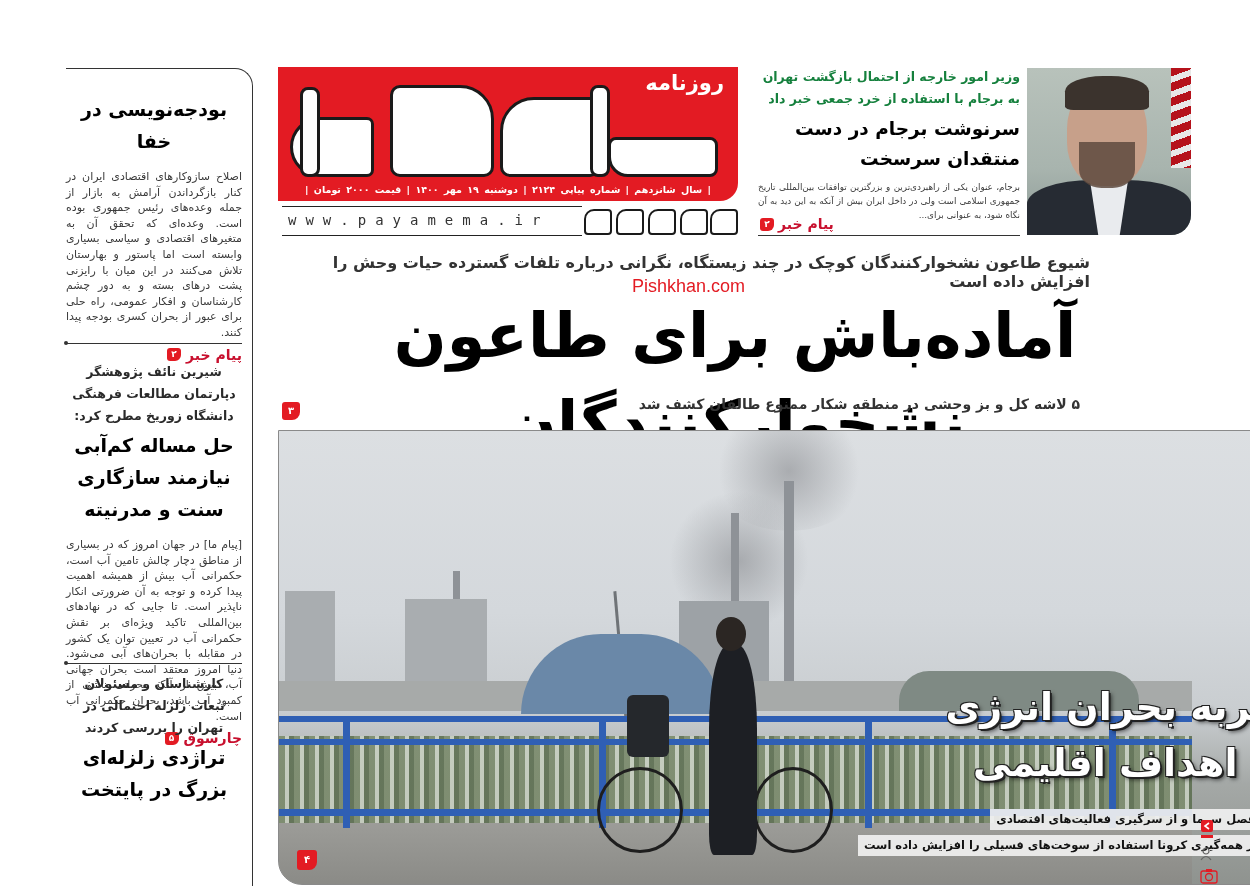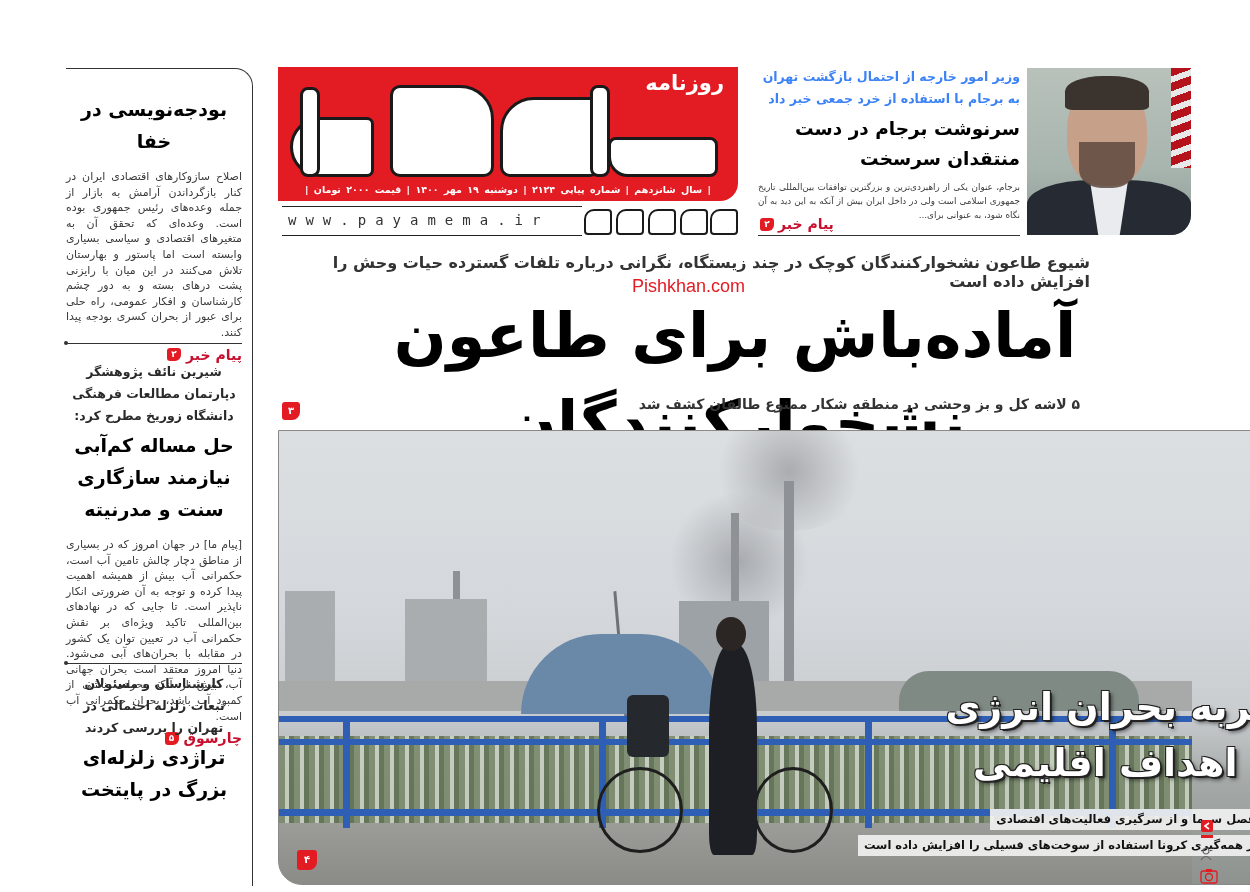--- a/index.html
+++ b/index.html
@@ -41,21 +41,21 @@
     position: absolute; left: 0; top: 0; width: 300px; height: 30px;
     border-top: 1.5px solid #222; border-bottom: 1.5px solid #222;
     font-family: "DejaVu Sans Mono", monospace; font-size: 14px; letter-spacing: 9px;
     line-height: 27px; color: #333; padding-left: 6px;
   }
   .outline-boxes { position: absolute; left: 302px; top: 3px; width: 154px; height: 26px; }
   .obox { position: absolute; top: 0; height: 26px; width: 28px; border: 2px solid #1a1a1a; border-radius: 10px 4px 4px 4px; }
 
   
   .top-news { position: absolute; left: 758px; top: 66px; width: 262px; height: 170px; }
-  .tn-kicker { font-size: 12.5px; line-height: 22px; font-weight: bold; color: #3b82f6; text-align: right; }
+  .tn-kicker { font-size: 12.5px; line-height: 22px; font-weight: bold; color: #15803d; text-align: right; }
   .tn-title { font-size: 18.5px; line-height: 30px; font-weight: bold; color: #000; text-align: right; margin-top: 4px; }
   .tn-body { font-size: 8.8px; line-height: 14px; color: #3a3a3a; text-align: justify; text-align-last: right; margin-top: 6px; }
   .tn-footer { position: absolute; left: 0; bottom: 0; width: 262px; border-bottom: 1.5px solid #333; height: 20px; display: flex; direction: rtl; align-items: center; gap: 5px; justify-content: flex-end; padding-left: 4px; }
   .tn-footer .sec-wrap { position: absolute; right: auto; left: 2px; top: 0; display: flex; direction: rtl; gap: 4px; align-items: center; }
 
   .portrait {
     position: absolute; left: 1027px; top: 68px; width: 164px; height: 167px;
     border-radius: 0 0 20px 0; overflow: hidden;
     background: linear-gradient(180deg, #b8c2bb 0%, #a8b4ae 60%, #8d9a96 100%);
   }

